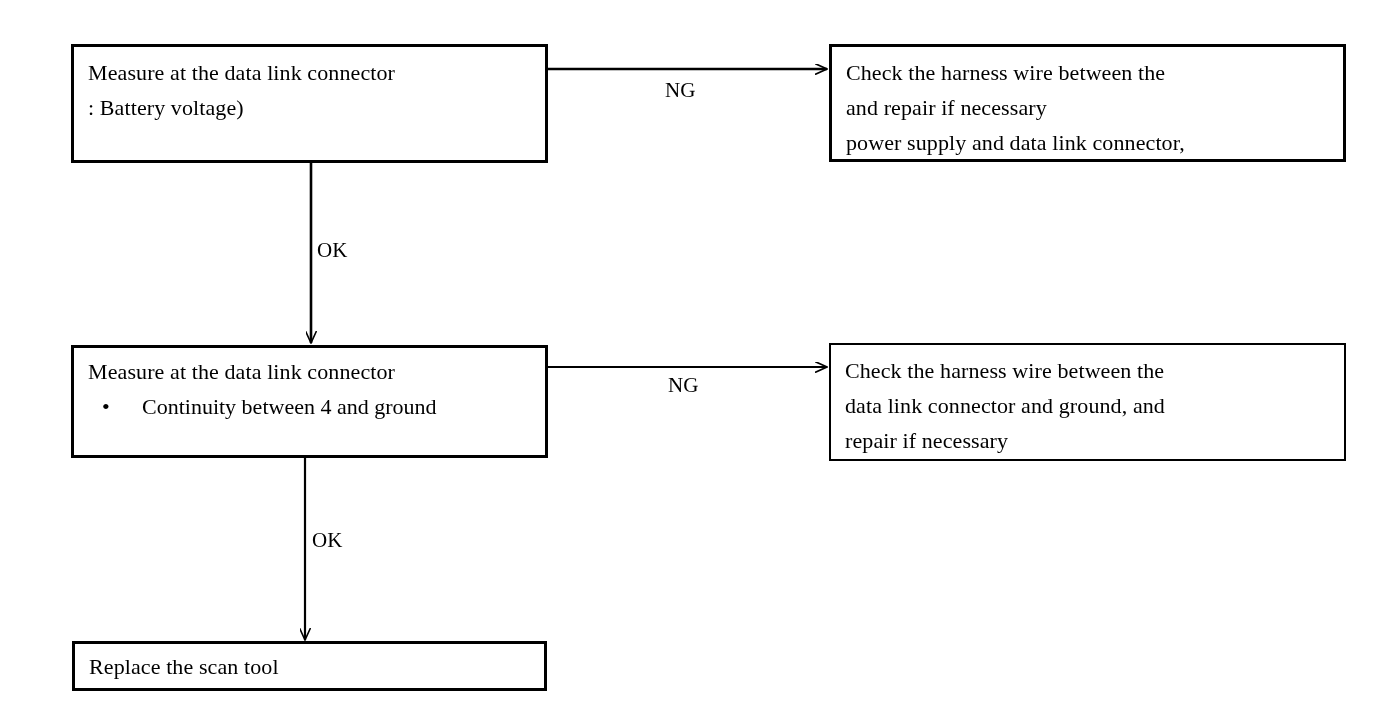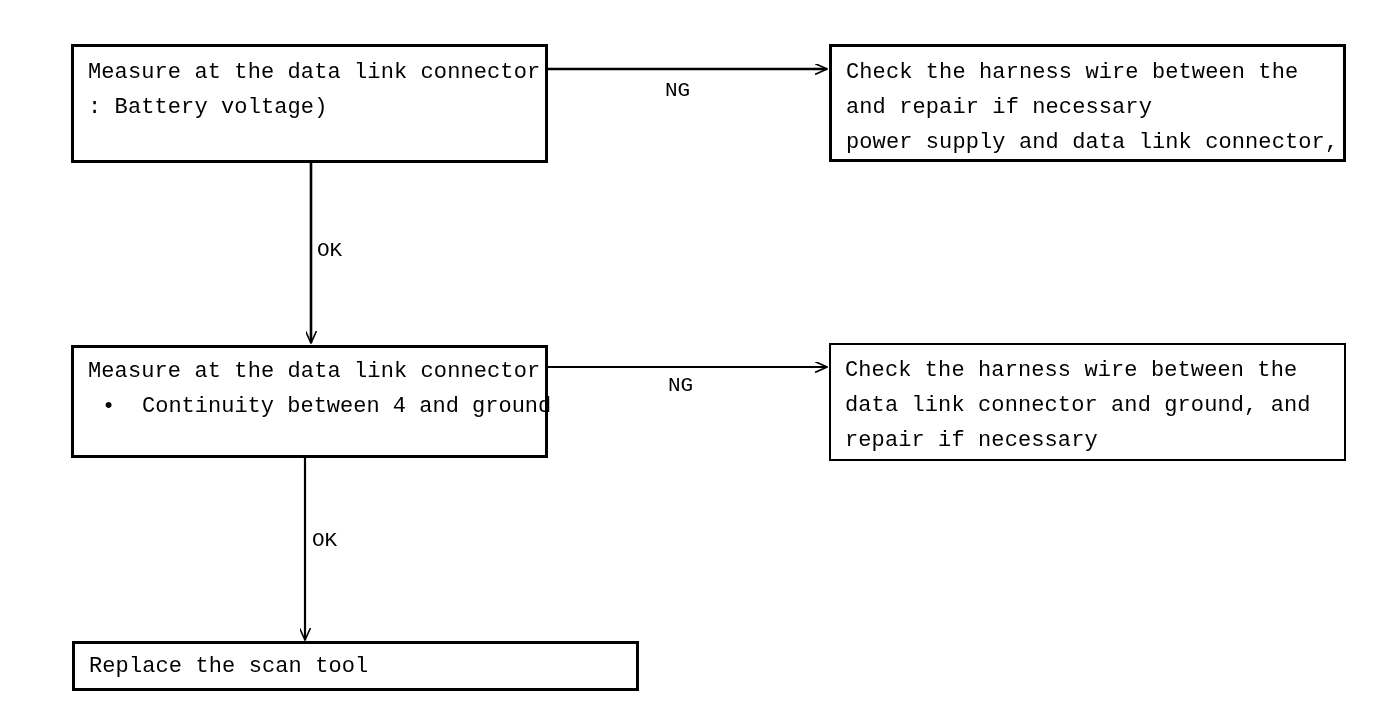--- a/index.html
+++ b/index.html
@@ -5,42 +5,41 @@
   html, body {
     margin: 0;
     padding: 0;
     background: #ffffff;
   }
   #canvas {
     position: relative;
     width: 1392px;
     height: 726px;
     background: #ffffff;
-    font-family: Liberation Mono, monospace;
+    font-family: Liberation Serif, serif;
     color: #000000;
     overflow: hidden;
   }
   .node {
     position: absolute;
     box-sizing: border-box;
     border: 3px solid #000000;
     background: #ffffff;
     padding: 8px 0 0 14px;
   }
   .node .line {
     font-size: 22px;
     line-height: 35px;
     white-space: pre;
     letter-spacing: 0.1px;
   }
   .bullets {
     list-style: none;
     margin: 0;
     padding: 0;
-    text-align: center;
   }
   .bullets li {
     font-size: 22px;
     line-height: 35px;
     white-space: pre;
     position: relative;
     padding-left: 54px;
   }
   .bullets li::before {
     content: "\2022";
@@ -103,21 +102,21 @@
       <li>Continuity between 4 and ground</li>
     </ul>
   </div>
 
   <div class="node" style="left:829px; top:343px; width:517px; height:118px; border-width:2px;">
     <div class="line">Check the harness wire between the</div>
     <div class="line">data link connector and ground, and</div>
     <div class="line">repair if necessary</div>
   </div>
 
-  <div class="node" style="left:72px; top:641px; width:567px; height:50px; padding-top:5px;">
+  <div class="node" style="left:72px; top:641px; width:475px; height:50px; padding-top:5px;">
     <div class="line">Replace the scan tool</div>
   </div>
 
   <div class="edge-label" style="left:665px; top:80px;">NG</div>
 
   <div class="edge-label" style="left:317px; top:240px;">OK</div>
 
   <div class="edge-label" style="left:668px; top:375px;">NG</div>
 
   <div class="edge-label" style="left:312px; top:530px;">OK</div>

